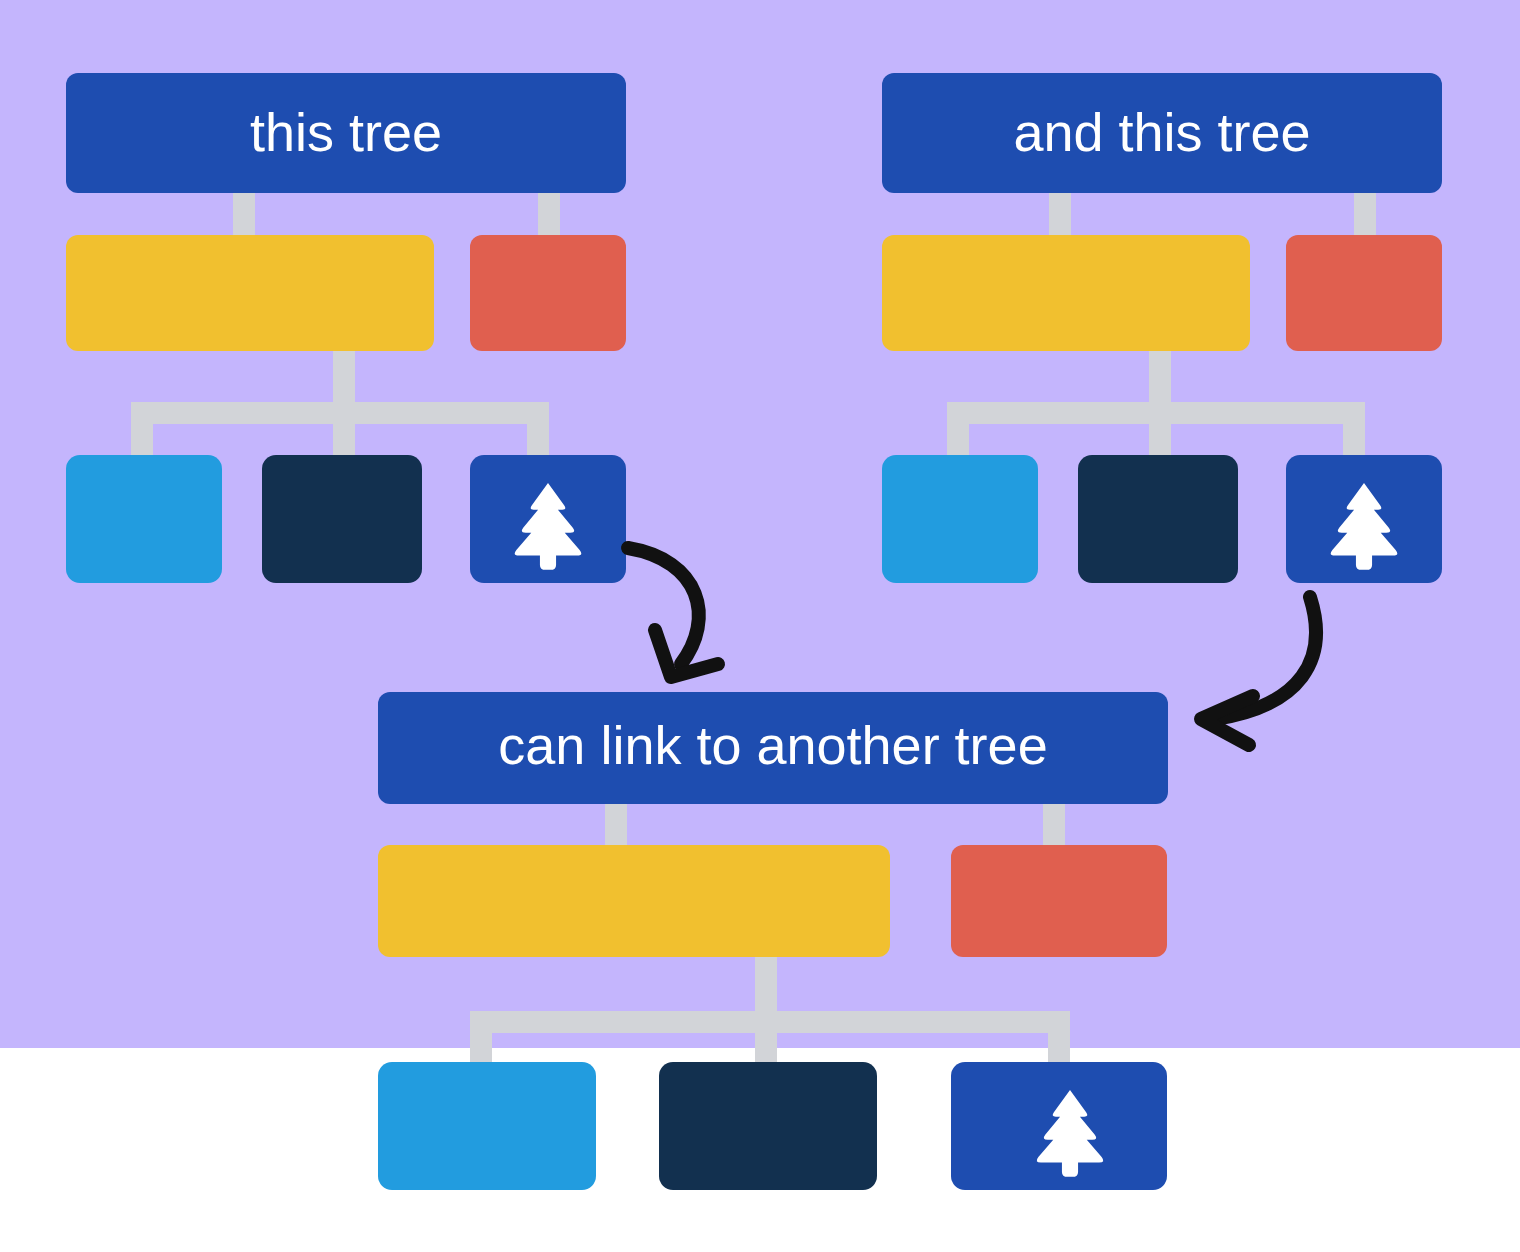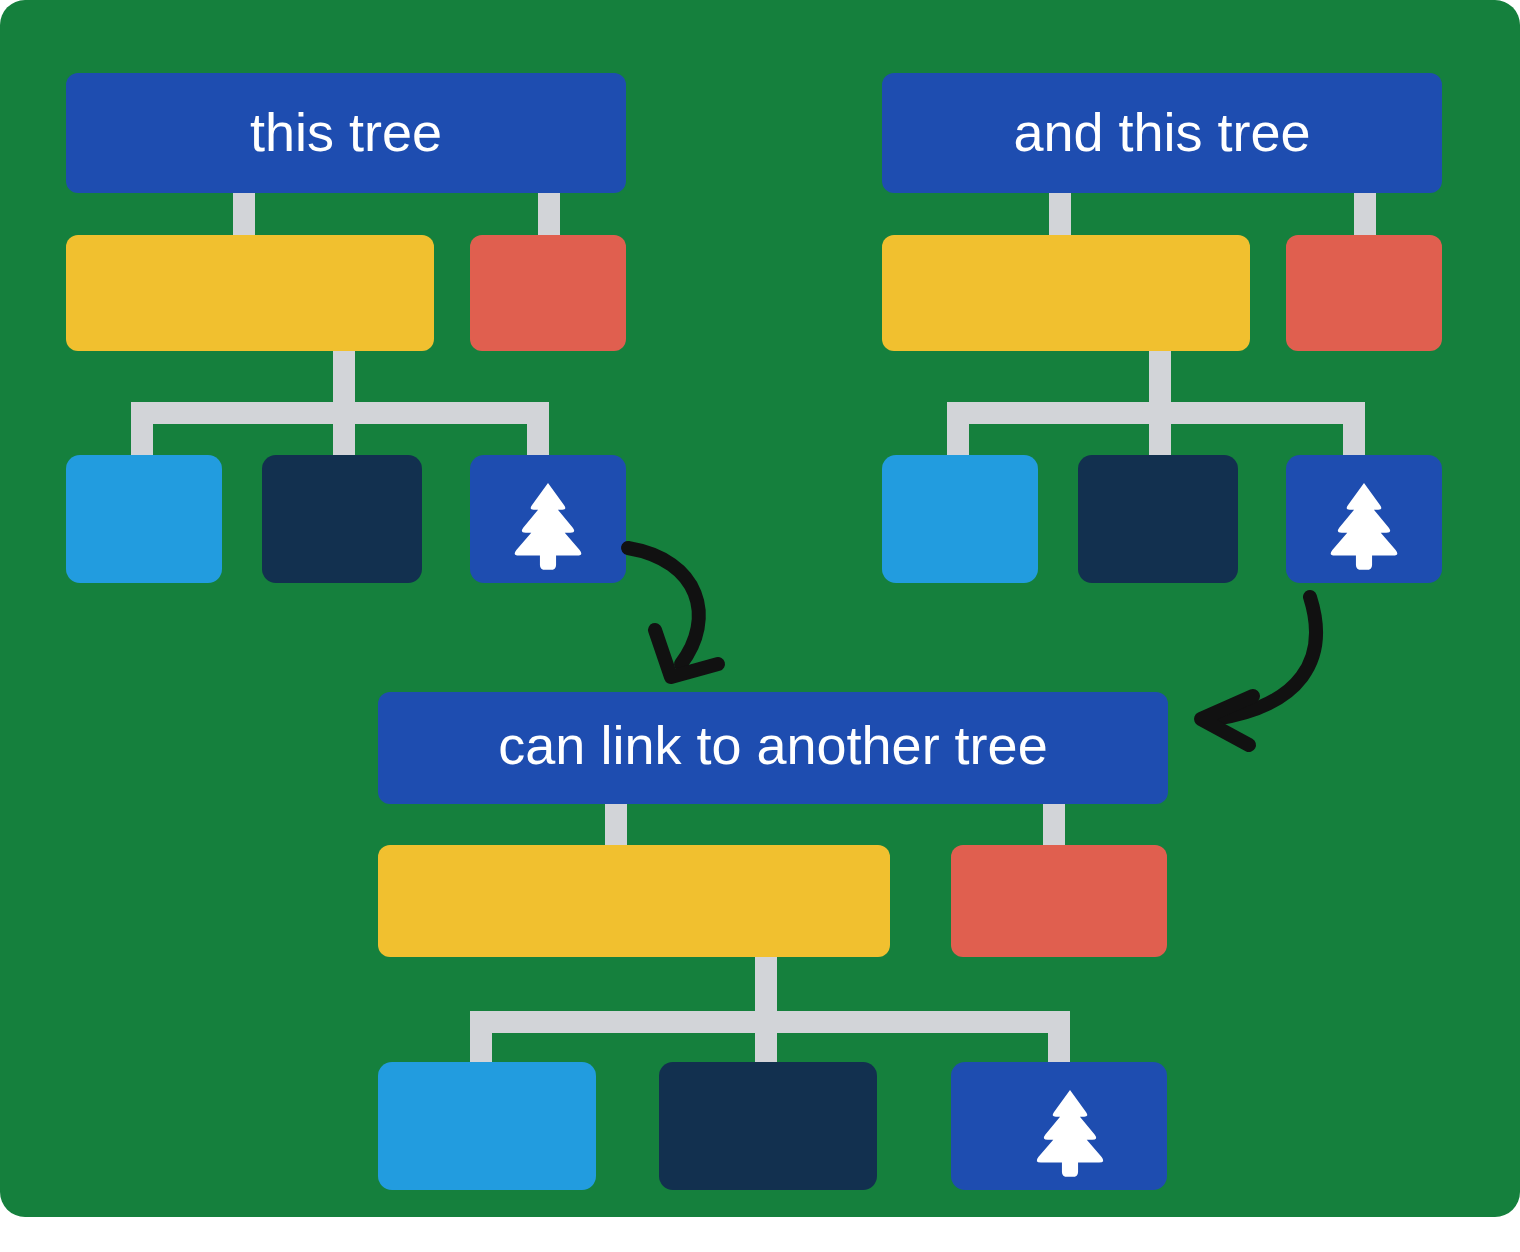--- a/index.html
+++ b/index.html
@@ -9,23 +9,22 @@
   }
   body {
     width: 1520px;
     height: 1252px;
     font-family: "Liberation Sans", sans-serif;
     overflow: hidden;
   }
   #diagram-root {
     position: relative;
     width: 1520px;
-    height: 1217px;
-    background: #15803d;
-    border-radius: 25px;
+    height: 1048px;
+    background: #c4b5fd;
   }
   svg.canvas {
     position: absolute;
     top: 0;
     left: 0;
     width: 1520px;
     height: 1252px;
     display: block;
   }
   .node-label {

